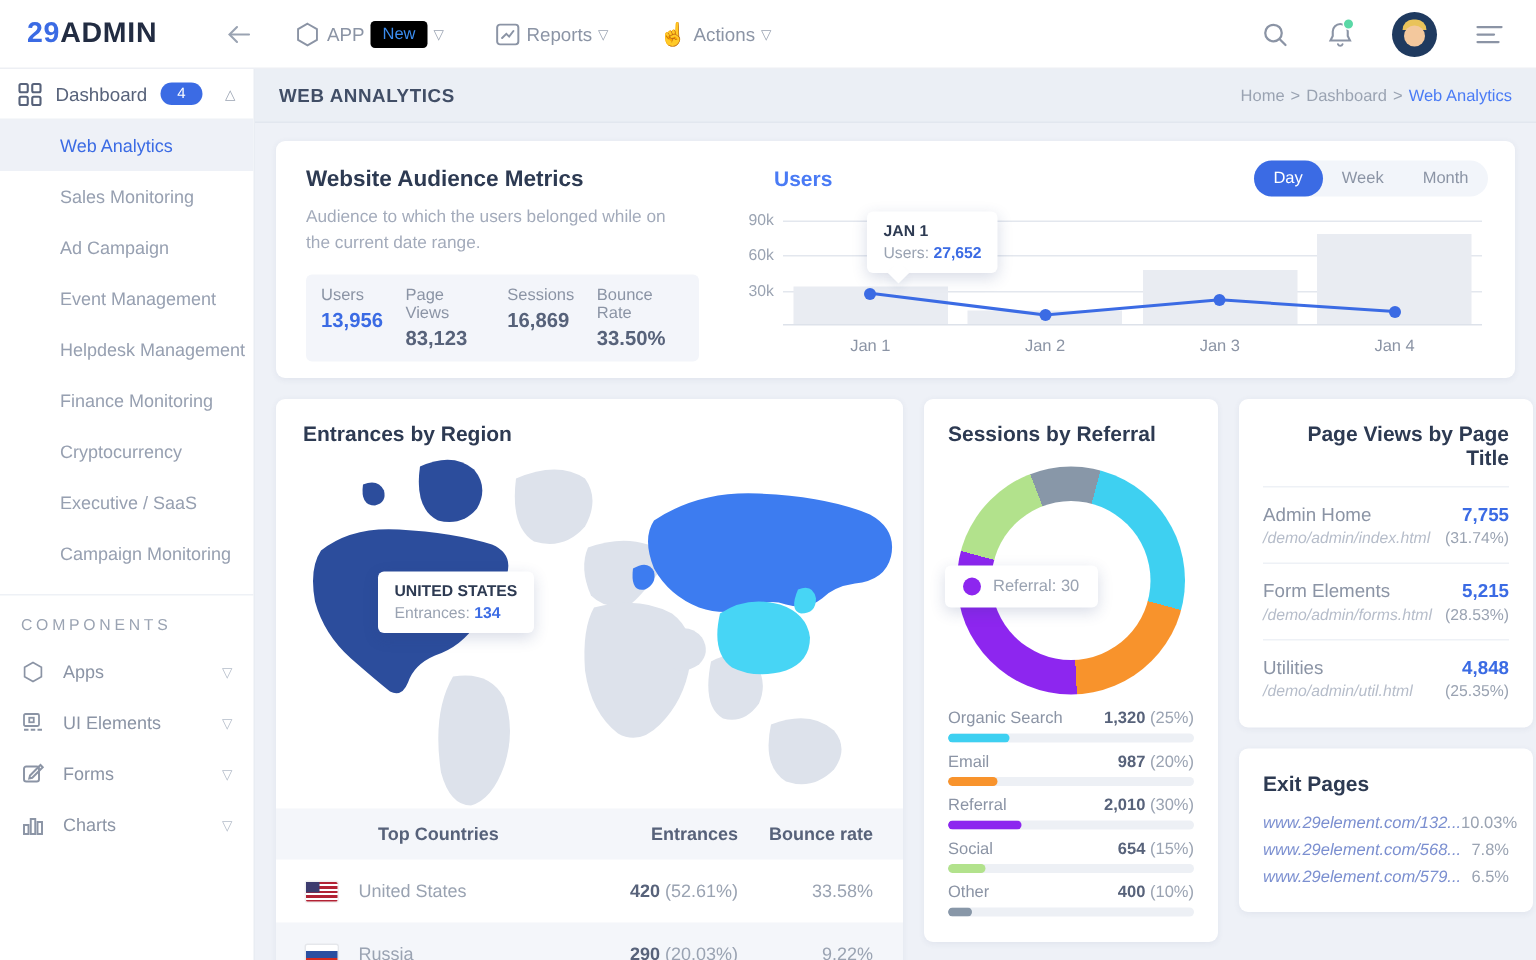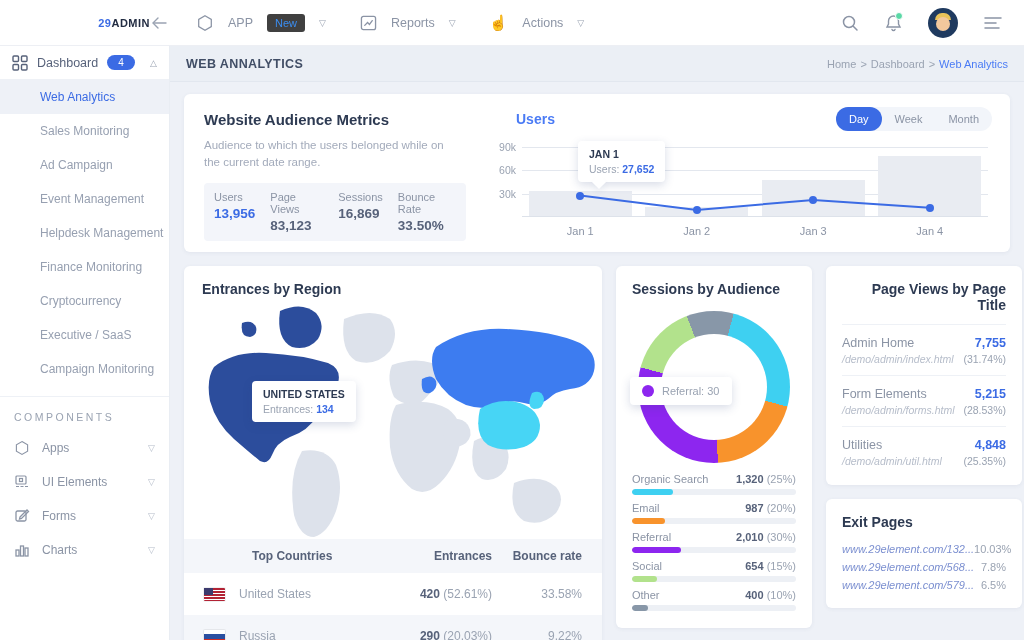--- a/index.html
+++ b/index.html
@@ -2,27 +2,27 @@
 <html><head>
 <meta charset="utf-8">
 <style>
   * { margin:0; padding:0; box-sizing:border-box; }
   html,body { width:1024px; height:640px; overflow:hidden;
     font-family:"Liberation Sans", sans-serif; background:#eef1f7; color:#2d3a52; }
 
   
   .navbar { position:absolute; top:0; left:0; width:1024px; height:46px; background:#fff;
     border-bottom:1px solid #edeff4; display:flex; align-items:center; z-index:20; }
-  .logo { width:150px; font-size:11px; font-weight:bold; letter-spacing:.5px;text-align:right; }
+  .logo { width:150px; padding-left:18px; font-size:19px; font-weight:bold; letter-spacing:.5px; }
   .logo .accent { color:#3b6be4; } .logo .rest { color:#222c42; }
   .collapse-btn { color:#9aa3b2; margin-right:26px; cursor:pointer; display:flex; }
-  .nav-menu { display:flex; align-items:center; gap:14px; margin-right:34px; font-size:12.5px;
+  .nav-menu { display:flex; align-items:center; gap:4px; margin-right:34px; font-size:12.5px;
     color:#8b94a5; cursor:pointer; }
   .nav-menu .caret { font-size:9px; color:#9aa3b2; }
-  .badge-new { background:#404040; color:#3b8df0; font-size:11px; padding:3px 8px; border-radius:3px; }
+  .badge-new { background:#000000; color:#3b8df0; font-size:11px; padding:3px 8px; border-radius:3px; }
   .nav-right { margin-left:auto; display:flex; align-items:center; gap:26px; padding-right:22px; }
   .icon-btn { display:flex; align-items:center; color:#8b94a5; cursor:pointer; position:relative; }
   .bell-dot { position:absolute; top:-2px; right:-1px; width:8px; height:8px; border-radius:50%;
     background:#5ad8a6; border:1px solid #fff; }
   .avatar { width:30px; height:30px; border-radius:50%; background:#1f3a5f; position:relative; overflow:hidden; }
   .avatar .face { position:absolute; left:8px; top:9px; width:14px; height:14px; border-radius:50%; background:#f3c89d; }
   .avatar .hair { position:absolute; left:7px; top:5px; width:16px; height:7px; border-radius:8px 8px 0 0; background:#e9c35a; }
 
   
   .sidebar { position:absolute; top:46px; left:0; width:170px; bottom:0; background:#fff;
@@ -398,21 +398,21 @@
                 <span class="flag flag-ru"></span>
                 <span>Russia</span>
               </span>
               <span class="col-entr"><b>290</b> (20.03%)</span>
               <span class="col-bounce">9.22%</span>
             </div>
           </div>
       </div>
 
       <div class="card card-sessions">
-        <h3>Sessions by Audience</h3>
+        <h3>Sessions by Referral</h3>
         <div class="donut-wrap">
           <div class="donut" id="donut" style="background: conic-gradient(from 15deg, rgb(62, 208, 241) 0%, rgb(62, 208, 241) 25%, rgb(248, 147, 44) 25%, rgb(248, 147, 44) 45%, rgb(141, 38, 239) 45%, rgb(141, 38, 239) 75%, rgb(178, 226, 140) 75%, rgb(178, 226, 140) 90%, rgb(136, 151, 168) 90%, rgb(136, 151, 168) 100%);"></div>
           <div class="donut-hole"></div>
           <div class="tooltip donut-tooltip">
             <span class="donut-dot"></span>
             <span class="tt-line"><span>Referral:</span> <span>30</span></span>
           </div>
         </div>
         <div class="legend" id="legend">
             <div class="legend-item">

